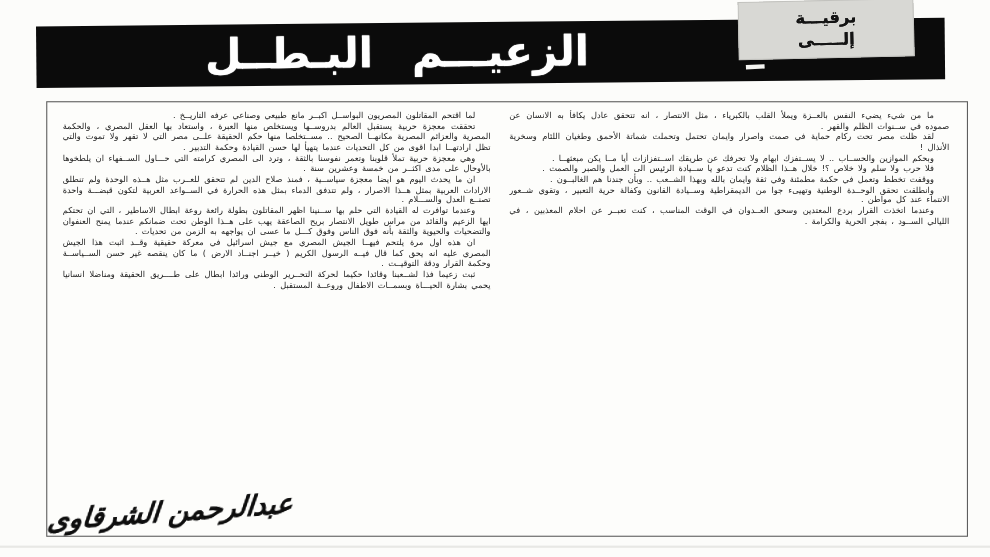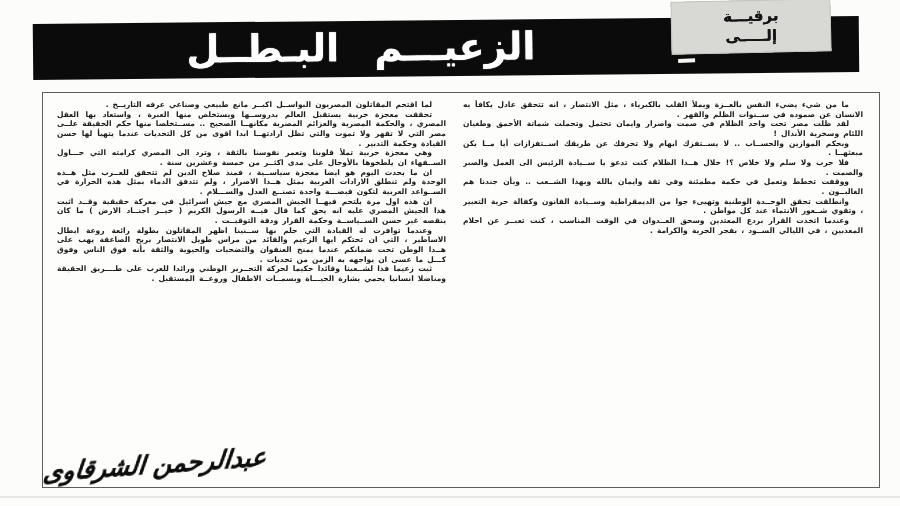--- a/index.html
+++ b/index.html
@@ -52,21 +52,21 @@
   }
   .col{
     position:absolute;
     direction:rtl;
     text-align:justify;
     font-size:7.5px;line-height:9.65px;
     color:#1b1b1b;
     filter:blur(0.32px);
     overflow:hidden;
   }
-  .col p{margin:0;text-indent:14px;word-spacing:1.5px;font-weight:bold;}
+  .col p{margin:0;text-indent:14px;word-spacing:1.5px;}
   .col-right{left:463px;top:100px;width:400px;height:378px;}
   .col-left{left:57px;top:100px;width:389px;height:356px;}
   
   .signature{
     position:absolute;left:56px;top:450px;width:210px;height:38px;
     font-size:25px;font-weight:bold;font-style:italic;
     color:#0e0e0e;direction:rtl;text-align:center;
     transform:rotate(-4deg) skewX(-10deg);
     filter:blur(0.25px);
     white-space:nowrap;
@@ -87,32 +87,32 @@
 
 <div class="stamp">
   <div>برقيـــة</div>
   <div>إلـــــى</div>
 </div>
 
 <div class="frame"></div>
 
 <div class="col col-right">
     <p>ما من شيء يضيء النفس بالعــزة ويملأ القلب بالكبرياء ، مثل الانتصار ، انه تتحقق عادل يكافأ به الانسان عن صموده في ســنوات الظلم والقهر .</p>
-    <p>لقد ظلت مصر تحت واحد الظلام في صمت واصرار وايمان تحتمل وتحملت شماتة الأحمق وطغيان اللئام وسخرية الأنذال !</p>
+    <p>لقد ظلت مصر تحت ركام حماية في صمت واصرار وايمان تحتمل وتحملت شماتة الأحمق وطغيان اللئام وسخرية الأنذال !</p>
     <p>وبحكم الموازين والحســاب .. لا يســتفزك ابهام ولا تحرفك عن طريقك اســتفزازات أيا مــا يكن مبعثهــا .</p>
     <p>فلا حرب ولا سلم ولا خلاص ؟! خلال هــذا الظلام كنت تدعو يا ســيادة الرئيس الى العمل والصبر والصمت .</p>
     <p>ووقفت تخطط وتعمل في حكمة مطمئنة وفي ثقة وايمان بالله وبهذا الشــعب .. وبأن جندنا هم الغالبــون .</p>
     <p>وانطلقت تحقق الوحــدة الوطنية وتهيىء جوا من الديمقراطية وســيادة القانون وكفالة حرية التعبير ، وتقوي شــعور الانتماء عند كل مواطن .</p>
     <p>وعندما اتخذت القرار بردع المعتدين وسحق العــدوان في الوقت المناسب ، كنت تعبــر عن احلام المعذبين ، في الليالي الســود ، بفجر الحرية والكرامة .</p>
   </div>
 <div class="col col-left">
     <p>لما اقتحم المقاتلون المصريون البواســل اكبــر مانع طبيعي وصناعي عرفه التاريــخ .</p>
     <p>تحققت معجزة حربية يستقبل العالم بدروســها ويستخلص منها العبرة ، واستعاد بها العقل المصري ، والحكمة المصرية والعزائم المصرية مكانهــا الصحيح .. مســتخلصا منها حكم الحقيقة علــى مصر التي لا تقهر ولا تموت والتي تظل ارادتهــا ابدا اقوى من كل التحديات عندما يتهيأ لها حسن القيادة وحكمة التدبير .</p>
     <p>وهي معجزة حربية تملأ قلوبنا وتعمر نفوسنا بالثقة ، وترد الى المصري كرامته التي حـــاول الســفهاء ان يلطخوها بالأوحال على مدى اكثــر من خمسة وعشرين سنة .</p>
     <p>ان ما يحدث اليوم هو ايضا معجزة سياســية ، فمنذ صلاح الدين لم تتحقق للعــرب مثل هــذه الوحدة ولم تنطلق الارادات العربية بمثل هــذا الاصرار ، ولم تتدفق الدماء بمثل هذه الحرارة في الســواعد العربية لتكون قبضـــة واحدة تصنــع العدل والســـلام .</p>
+    <p>وعندما توافرت له القيادة التي حلم بها ســنينا اظهر المقاتلون بطولة رائعة روعة ابطال الاساطير ، التي ان تحتكم ايها الزعيم والقائد من مراس طويل الانتصار بريح الصاعقة يهب على هــذا الوطن تحت ضمانكم عندما يمنح العنفوان والتضحيات والحيوية والثقة بأنه فوق الناس وفوق كـــل ما عسى ان يواجهه به الزمن من تحديات .</p>
     <p>ان هذه اول مرة يلتحم فيهــا الجيش المصري مع جيش اسرائيل في معركة حقيقية وقــد اثبت هذا الجيش المصري عليه انه يحق كما قال فيــه الرسول الكريم ( خيــر اجنــاد الارض ) ما كان ينقصه غير حسن الســياســة وحكمة القرار ودقة التوقيــت .</p>
-    <p>وعندما توافرت له القيادة التي حلم بها ســنينا اظهر المقاتلون بطولة رائعة روعة ابطال الاساطير ، التي ان تحتكم ايها الزعيم والقائد من مراس طويل الانتصار بريح الصاعقة يهب على هــذا الوطن تحت ضمانكم عندما يمنح العنفوان والتضحيات والحيوية والثقة بأنه فوق الناس وفوق كـــل ما عسى ان يواجهه به الزمن من تحديات .</p>
-    <p>ثبت زعيما فذا لشــعبنا وقائدا حكيما لحركة التحــرير الوطني ورائدا للعرب على طــــريق الحقيقة ومناضلا انسانيا يحمي بشارة الحيـــاة وبسمــات الاطفال وروعــة المستقبل .</p>
+    <p>ثبت زعيما فذا لشــعبنا وقائدا حكيما لحركة التحــرير الوطني ورائدا ابطال على طــــريق الحقيقة ومناضلا انسانيا يحمي بشارة الحيـــاة وبسمــات الاطفال وروعــة المستقبل .</p>
   </div>
 
 <div class="signature">عبدالرحمن الشرقاوى</div>
 
 <div class="page-edge-shadow"></div>
 
 </body></html>

